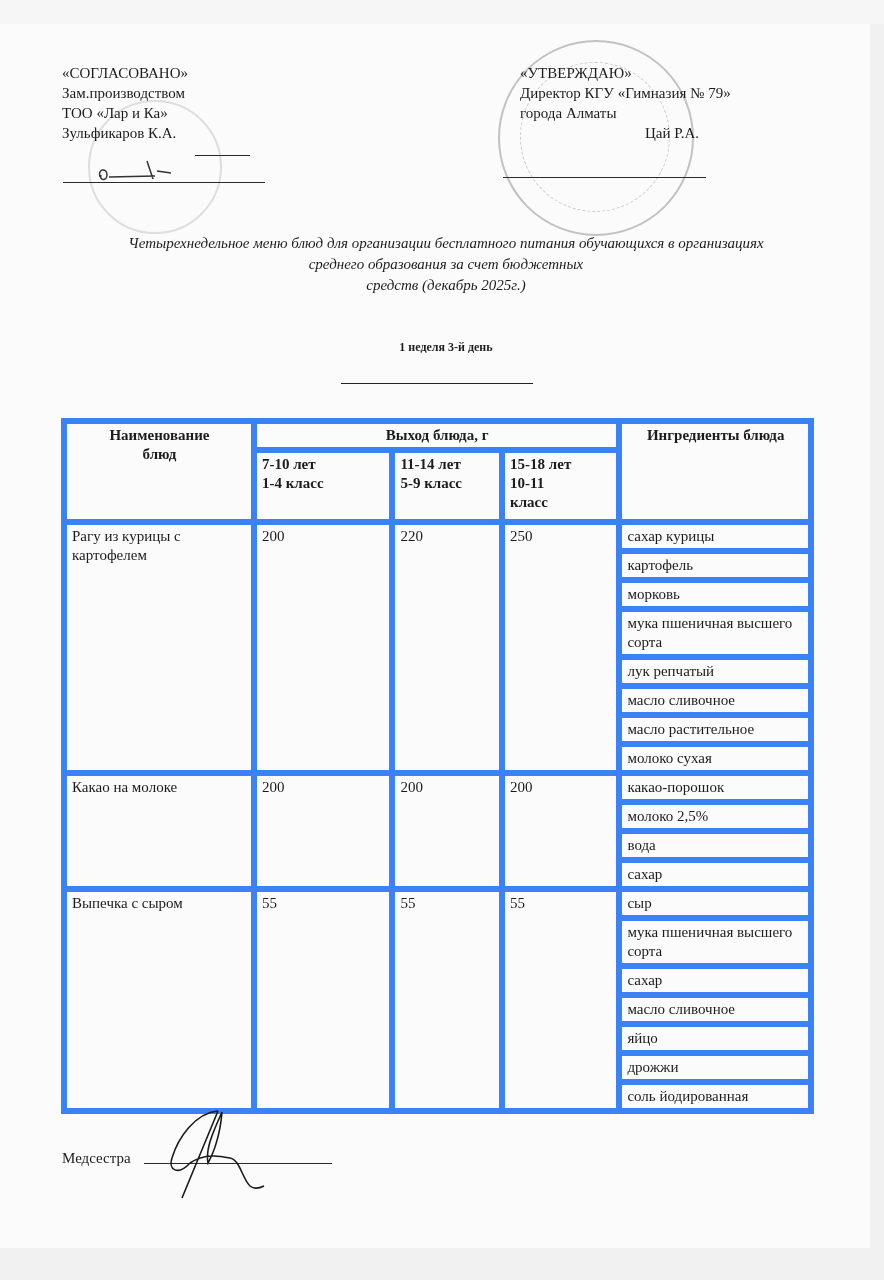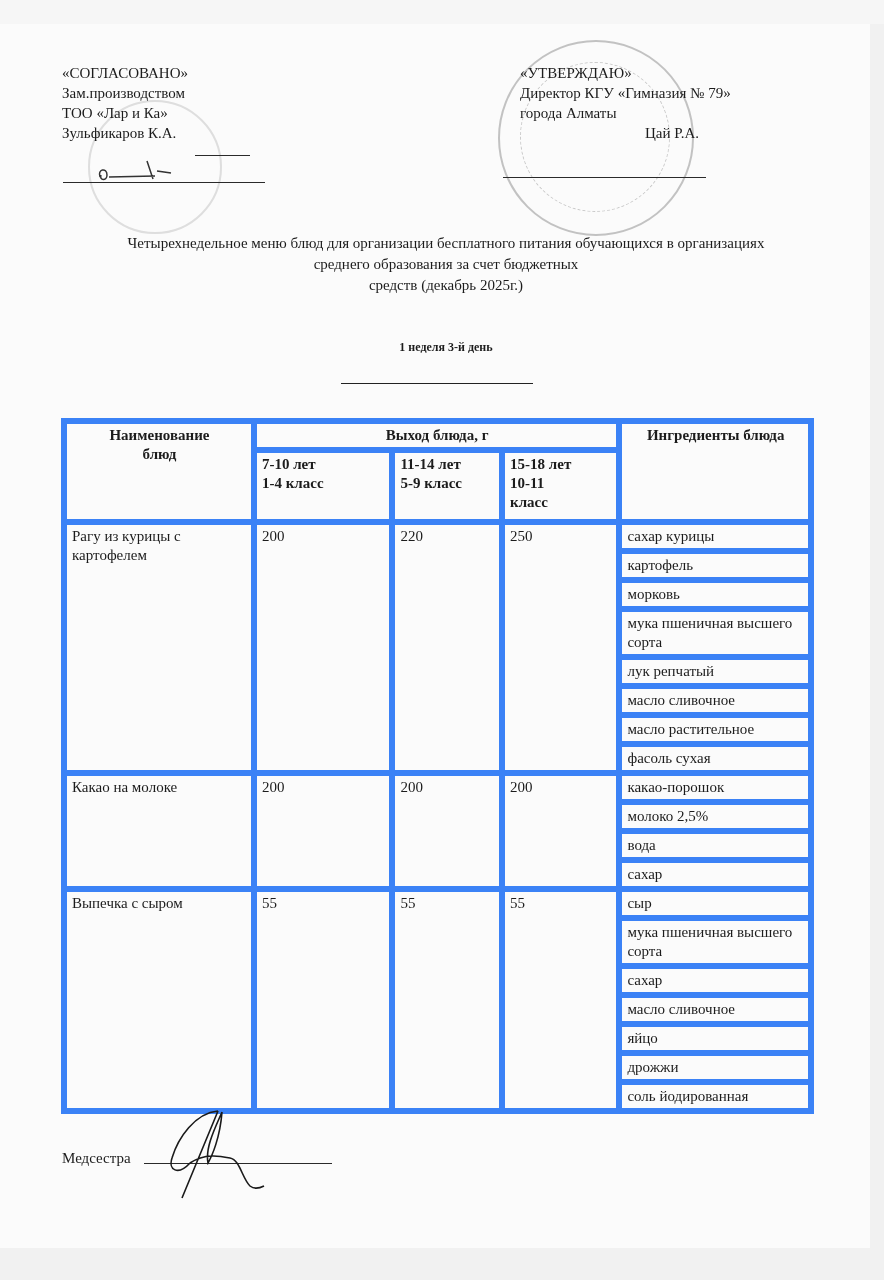--- a/index.html
+++ b/index.html
@@ -24,21 +24,21 @@
   .right-block { left: 520px; top: 63px; }
   .line { white-space: nowrap; }
   .sig-line { position: absolute; border-top: 1.3px solid #2a2a2a; }
   .stamp {
     position: absolute; border-radius: 50%;
     border: 2px solid rgba(90,90,90,0.35);
   }
   .stamp.inner { border: 1.5px dashed rgba(90,90,90,0.3); }
   .title {
     position: absolute; left: 40px; width: 812px; top: 233px;
-    text-align: center; font-size: 15px; line-height: 21px;
+    text-align: center; font-size: 15px; line-height: 21px; font-style: italic;
   }
   .subtitle {
     position: absolute; left: 40px; width: 812px; top: 340px;
     text-align: center; font-size: 12px; font-weight: bold;
   }
   .sub-underline { position: absolute; left: 341px; width: 192px; top: 383px; border-top: 1.5px solid #222; }
   table.menu {
     position: absolute; left: 61px; top: 418px;
     width: 753px; border-collapse: collapse;
     font-size: 15px; line-height: 19px;
@@ -145,21 +145,21 @@
       <tr>
           <td class="ing">лук репчатый</td>
         </tr>
       <tr>
           <td class="ing">масло сливочное</td>
         </tr>
       <tr>
           <td class="ing">масло растительное</td>
         </tr>
       <tr>
-          <td class="ing">фасоль сухая</td>
+          <td class="ing">молоко сухая</td>
         </tr>
 
       <tr>
         <td rowspan="4">Какао на молоке</td>
         <td rowspan="4">200</td>
         <td rowspan="4">200</td>
         <td rowspan="4">200</td>
         <td class="ing">какао-порошок</td>
       </tr>
       <tr>

